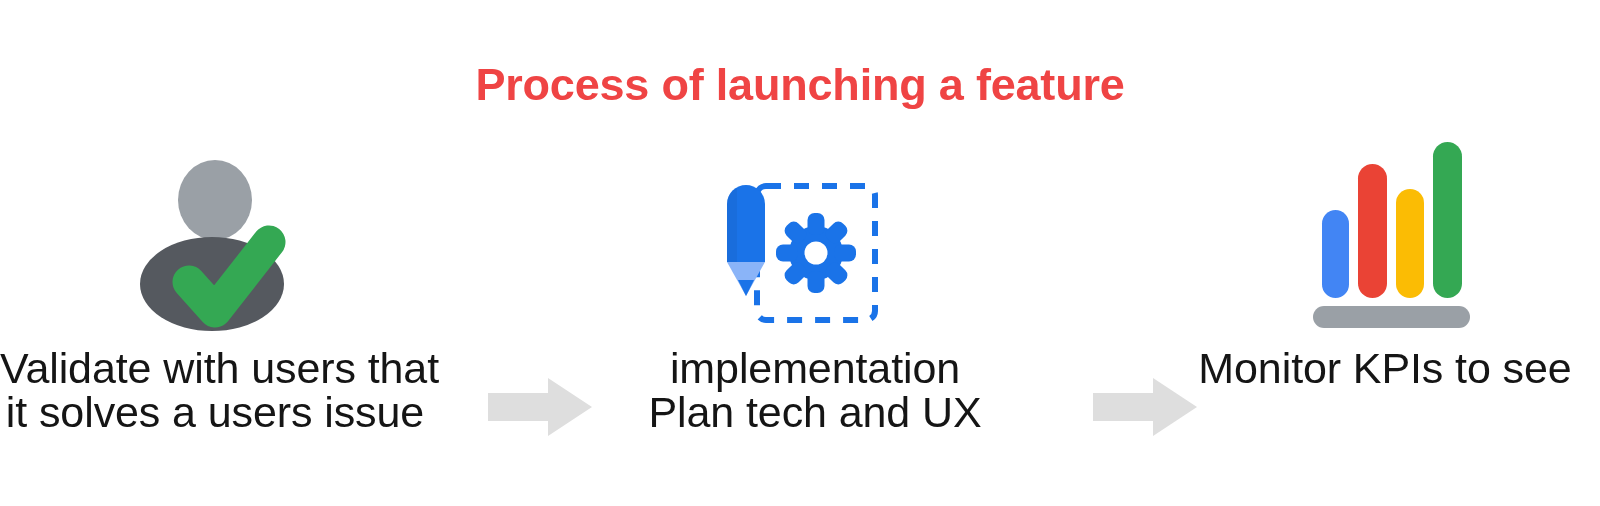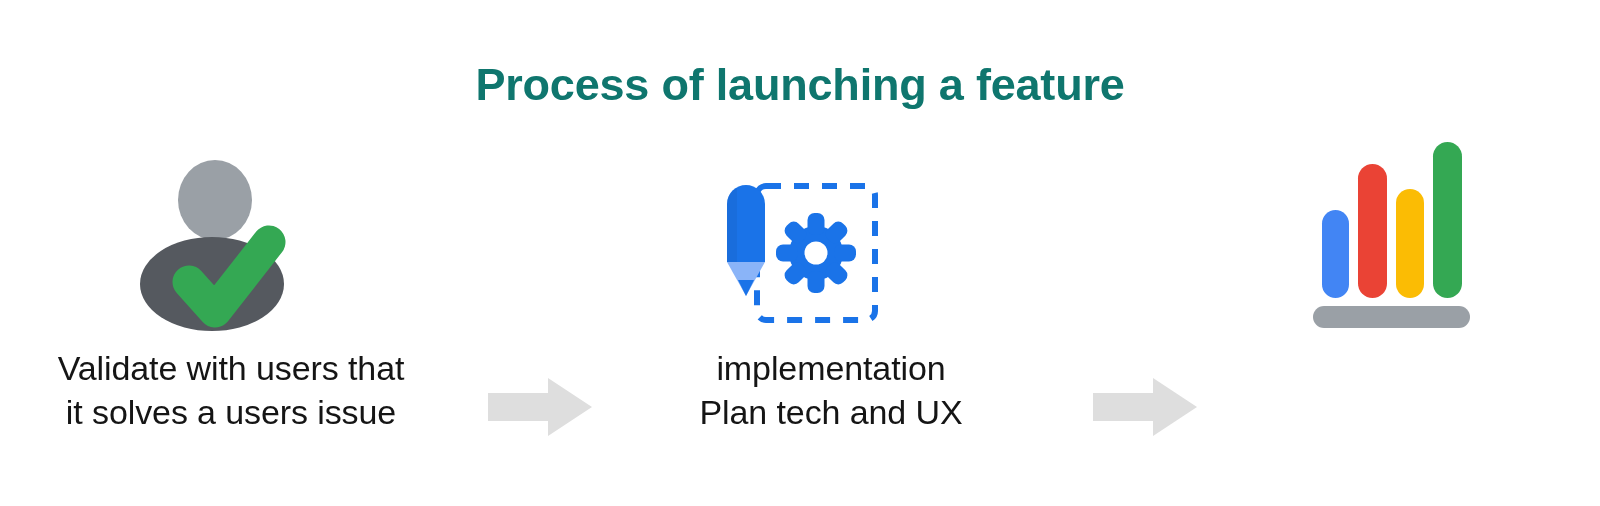--- a/index.html
+++ b/index.html
@@ -25,21 +25,21 @@
   
   .title {
     position: absolute;
     left: 0;
     top: 54px;
     width: 1600px;
     text-align: center;
     font-size: 45px;
     font-weight: 700;
     letter-spacing: -0.2px;
-    color: #0f766e;
+    color: #ef4444;
     line-height: 62px;
     white-space: nowrap;
   }
 
   
   .flow {
     position: absolute;
     left: 0;
     top: 150px;
     width: 1600px;
@@ -71,26 +71,25 @@
     height: 58px;
   }
   #arrow-1 { left: 488px; }
   #arrow-2 { left: 1093px; }
 
   
   .caption {
     position: absolute;
     top: 346px;
     text-align: center;
-    font-size: 34px;
+    font-size: 43px;
     line-height: 44px;
     color: #151515;
     font-weight: 400;
     letter-spacing: -0.1px;
-    padding-left: 16px;
   }
   #caption-1 { left: 0px;    width: 430px; }
   #caption-2 { left: 600px;  width: 430px; }
   #caption-3 { left: 1170px; width: 430px; }
 
   .caption-line { display: block; white-space: nowrap; }
 
   svg { display: block; overflow: visible; }
 </style>
 </head>
@@ -179,15 +178,16 @@
     <span class="caption-line">Validate with users that</span>
     <span class="caption-line">it solves a users issue</span>
   </div>
 
   <div class="caption" id="caption-2">
     <span class="caption-line">implementation</span>
     <span class="caption-line">Plan tech and UX</span>
   </div>
 
   <div class="caption" id="caption-3">
+    <span class="caption-line">Monitor KPIs to see</span>
   </div>
 
 </div>
 
 </body></html>

